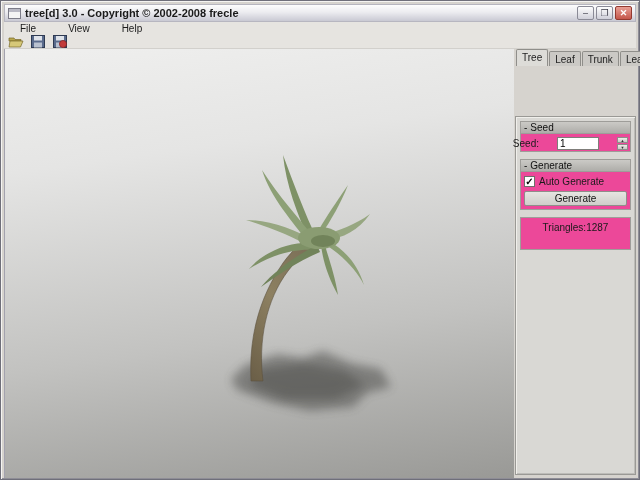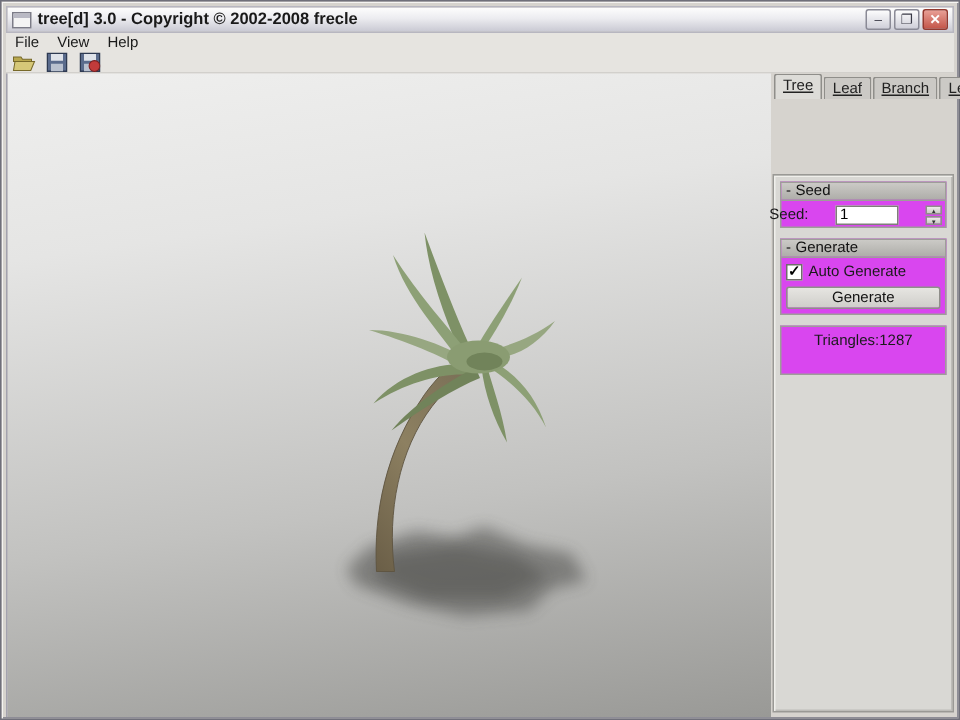--- a/index.html
+++ b/index.html
@@ -30,21 +30,21 @@
   }
   .win-btn.close {
     background:linear-gradient(to bottom,#e89f95,#c4564a);
     border-color:#93392f; color:#fff; font-weight:bold;
   }
   
   .menubar {
     position:absolute; left:3px; top:21px; right:3px; height:12px;
     background:#e6e4e0; display:flex; align-items:center; font-size:10px; color:#1a1a1a;
   }
-  .menu-item { padding:0 6px; }
+  .menu-item { padding:0 16px; }
   
   .toolbar {
     position:absolute; left:3px; top:33px; right:3px; height:15px;
     background:#e6e4e0; display:flex; align-items:center; gap:5px; padding-left:3px;
     border-bottom:1px solid #d2d0cc;
   }
   .tool-btn { width:17px; height:14px; display:flex; align-items:center; justify-content:center; }
   
   .viewport {
     position:absolute; left:3px; top:48px; width:510px; height:429px;
@@ -54,30 +54,30 @@
   .viewport svg { position:absolute; left:0; top:0; }
   
   .panel {
     position:absolute; left:513px; top:48px; width:124px; height:429px;
     background:#d6d3ce; font-size:10px; color:#1a1a1a;
   }
   .tabs { display:flex; height:17px; padding-left:2px; align-items:flex-end; }
   .tab {
     height:15px; padding:2px 5px 0 5px; font-size:10px;
     background:#cbc9c5; border:1px solid #8f8e8a; border-bottom:none;
-    border-radius:2px 2px 0 0; margin-right:1px; color:#222;text-decoration:underline;
+    border-radius:2px 2px 0 0; margin-right:1px; color:#222;
   }
   .tab.active { background:#dddcd8; height:17px; position:relative; z-index:2; }
   .tabpage {
     position:absolute; left:1px; right:2px; top:67px; bottom:3px;
     background:#d9d8d4; border:1px solid #9a9995;
     box-shadow: inset 1px 1px 0 #f0efeb, inset -1px -1px 0 #bdbcb8;
     padding:4px 4px;
   }
-  .group { border:1px solid #9e9d99; margin-bottom:7px; background:#d946ef; }
+  .group { border:1px solid #9e9d99; margin-bottom:7px; background:#ec4899; }
   .group-header {
     height:12px; line-height:12px; padding-left:3px; font-size:10px; color:#111;
     background:linear-gradient(to bottom,#cbcac6,#aeada9);
     border-bottom:1px solid #9e9d99;
   }
   .group-header .collapse { margin-right:3px; }
   .seed-row { display:flex; align-items:center; justify-content:flex-end; padding:3px 2px 1px 2px; gap:18px; }
   .seed-input {
     width:42px; height:13px; font-size:10px; font-family:"Liberation Sans",sans-serif;
     border:1px solid #7f7e7a; background:#fff; padding:0 2px;
@@ -175,21 +175,21 @@
         <ellipse cx="314" cy="189" rx="21" ry="11" fill="#8a9c72"></ellipse>
         <ellipse cx="318" cy="192" rx="12" ry="6" fill="#71835a"></ellipse>
       </g>
     </svg>
   </div>
 
   <div class="panel">
     <div class="tabs">
       <div class="tab active">Tree</div>
       <div class="tab">Leaf</div>
-      <div class="tab">Branch</div>
+      <div class="tab">Trunk</div>
       <div class="tab">Leaf</div>
     </div>
 
     <div class="tabpage">
 
       <div class="group">
         <div class="group-header">
           <span class="collapse">-</span><span>Seed</span>
         </div>
         <div class="seed-row">

